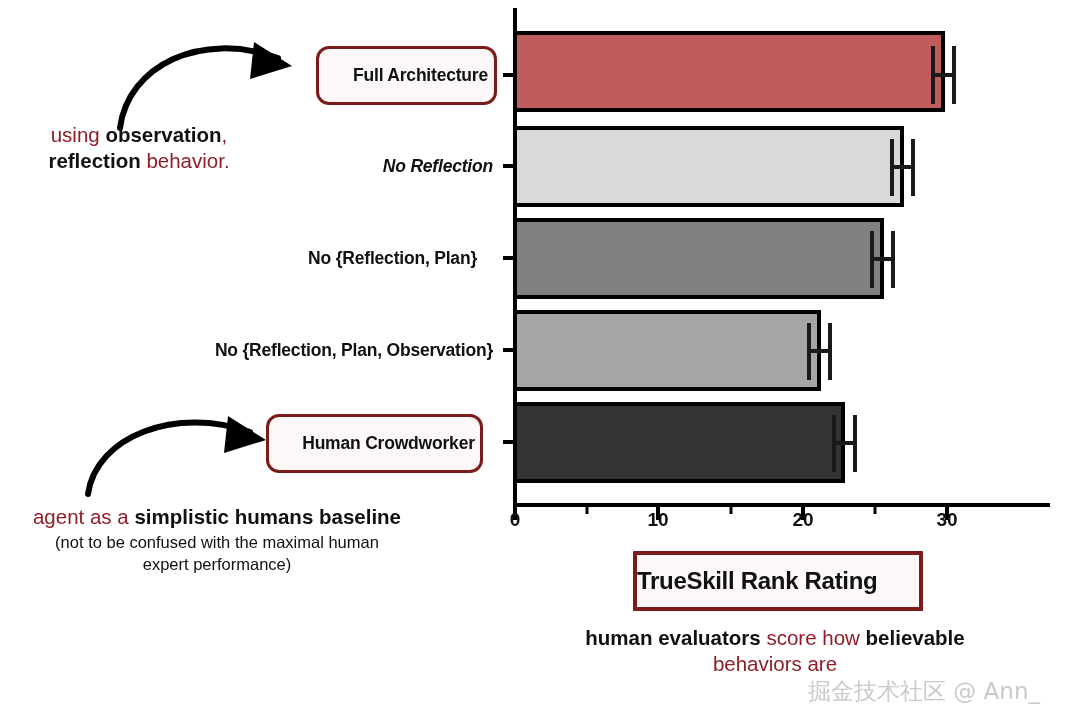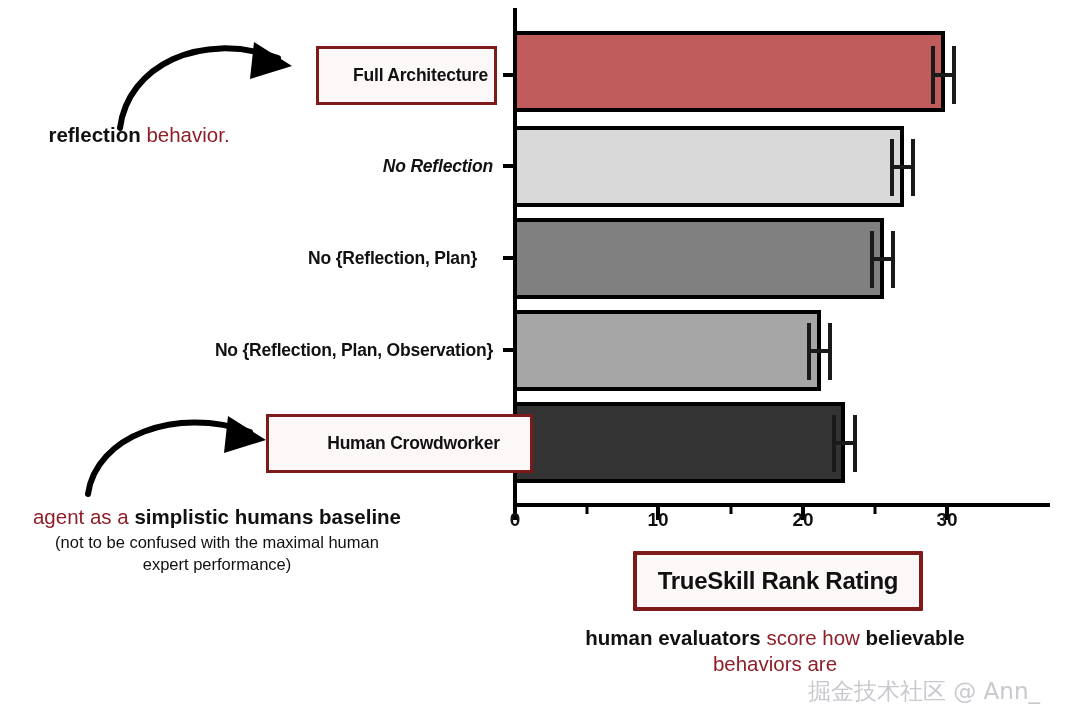--- a/index.html
+++ b/index.html
@@ -42,21 +42,21 @@
     font-size: 17.5px;
     color: #111111;
     white-space: nowrap;
     letter-spacing: -0.2px;
   }
   .cat-row.boxed {
     border: 3px solid #7d1a1a;
     background: #fdf8f8;
     box-sizing: border-box;
     justify-content: center;
-    border-radius: 0;
+    border-radius: 13px;
     padding-left: 28px;
   }
 
   
   .xtick {
     position: absolute;
     font-weight: bold;
     font-size: 19px;
     color: #111111;
     transform: translateX(-50%);
@@ -68,21 +68,21 @@
     position: absolute;
     left: 633px;
     top: 551px;
     width: 290px;
     height: 60px;
     border: 4px solid #7d1a1a;
     background: #fdf8f8;
     box-sizing: border-box;
     display: flex;
     align-items: center;
-    justify-content: center;
+    justify-content: flex-start;
     border-radius: 1px;
   }
   #axis-title-box span {
     font-weight: bold;
     font-size: 24px;
     color: #111111;
     letter-spacing: -0.3px;
   }
 
   
@@ -225,31 +225,34 @@
     </div>
 
     <div class="cat-row" style="top:244px; left:4px; width:473px;">
       <span>No {Reflection, Plan}</span>
     </div>
 
     <div class="cat-row" style="top:336px; left:20px; width:473px;">
       <span>No {Reflection, Plan, Observation}</span>
     </div>
 
-    <div class="cat-row boxed" style="left:266px; top:414px; width:267px; height:59px;">
+    <div class="cat-row boxed" style="left:266px; top:414px; width:217px; height:59px;">
       <span>Human Crowdworker</span>
     </div>
 
     <div id="axis-title-box">
       <span>TrueSkill Rank Rating</span>
     </div>
   </div>
 
   <div class="annot" id="annot-top" style="top:122px;">
     <div>
+      <span class="red">using </span><span class="blk">observation</span><span class="red">,</span>
+    </div>
+    <div>
       <span class="blk">reflection</span><span class="red"> behavior.</span>
     </div>
   </div>
 
   <div class="annot" id="annot-bottom-left">
     <div>
       <span class="red">agent as a </span><span class="blk">simplistic humans baseline</span>
     </div>
     <span class="sub">(not to be confused with the maximal human</span>
     <span class="sub">expert performance)</span>

